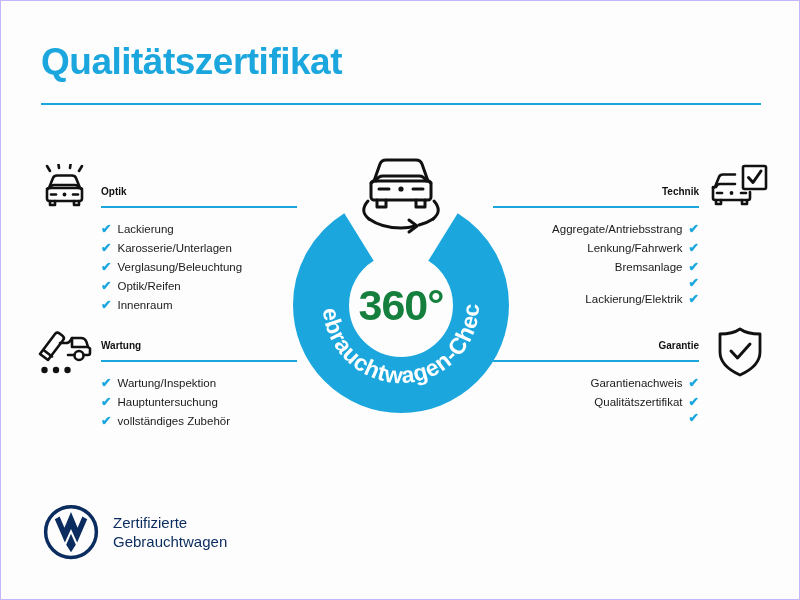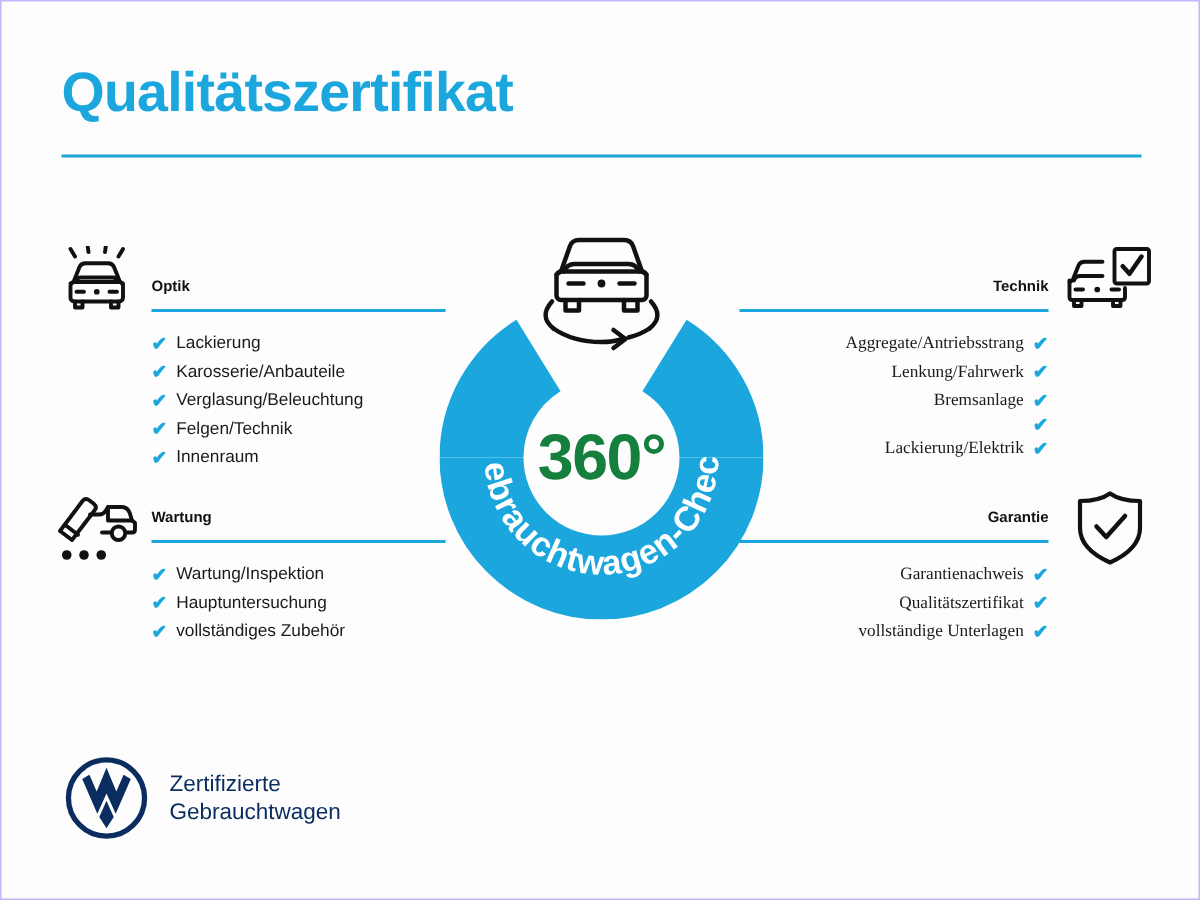--- a/index.html
+++ b/index.html
@@ -43,21 +43,21 @@
     color:#1BA7DE;font-size:12.5px;font-weight:bold;
     display:inline-block;line-height:1;
   }
 
   
   .block.left{left:100px;width:196px;text-align:left;}
   .block.left li .chk{margin-right:6px;}
 
   
   .block.right{right:100px;width:206px;text-align:right;}
-  .block.right ul li{justify-content:flex-end;font-family:Liberation Serif, serif;}
+  .block.right ul li{justify-content:flex-end;}
   .block.right li .chk{margin-left:6px;order:2;}
 
   #block-optik{top:186px;}
   #block-wartung{top:340px;}
   #block-technik{top:186px;}
   #block-garantie{top:340px;}
 
   
   .corner-icon{position:absolute;}
   #icon-optik{left:36px;top:163px;}
@@ -115,29 +115,29 @@
   <div class="block left" id="block-optik">
     <div class="head">Optik</div>
     <div class="rule"></div>
     <ul>
       <li>
           <span class="chk">✔</span>
           <span>Lackierung</span>
         </li>
       <li>
           <span class="chk">✔</span>
-          <span>Karosserie/Anbauteile</span>
+          <span>Karosserie/Unterlagen</span>
         </li>
       <li>
           <span class="chk">✔</span>
           <span>Verglasung/Beleuchtung</span>
         </li>
       <li>
           <span class="chk">✔</span>
-          <span>Felgen/Technik</span>
+          <span>Optik/Reifen</span>
         </li>
       <li>
           <span class="chk">✔</span>
           <span>Innenraum</span>
         </li>
     </ul>
   </div>
 
   <div class="corner-icon" id="icon-wartung">
     <svg width="56" height="50" viewBox="0 0 56 50" fill="none" stroke="#111" stroke-width="2.6" stroke-linecap="round" stroke-linejoin="round">
@@ -225,21 +225,20 @@
     <ul>
       <li>
           <span>Garantienachweis</span>
           <span class="chk">✔</span>
         </li>
       <li>
           <span>Qualitätszertifikat</span>
           <span class="chk">✔</span>
         </li>
       <li>
-          <span>vollständige Unterlagen</span>
           <span class="chk">✔</span>
         </li>
     </ul>
   </div>
 
   <div class="badge">
     <svg width="216" height="216" viewBox="0 0 216 216">
       <defs>
         <path id="ringTextPath" d="M 30 108 A 78 78 0 1 0 186 108"></path>
       </defs>

